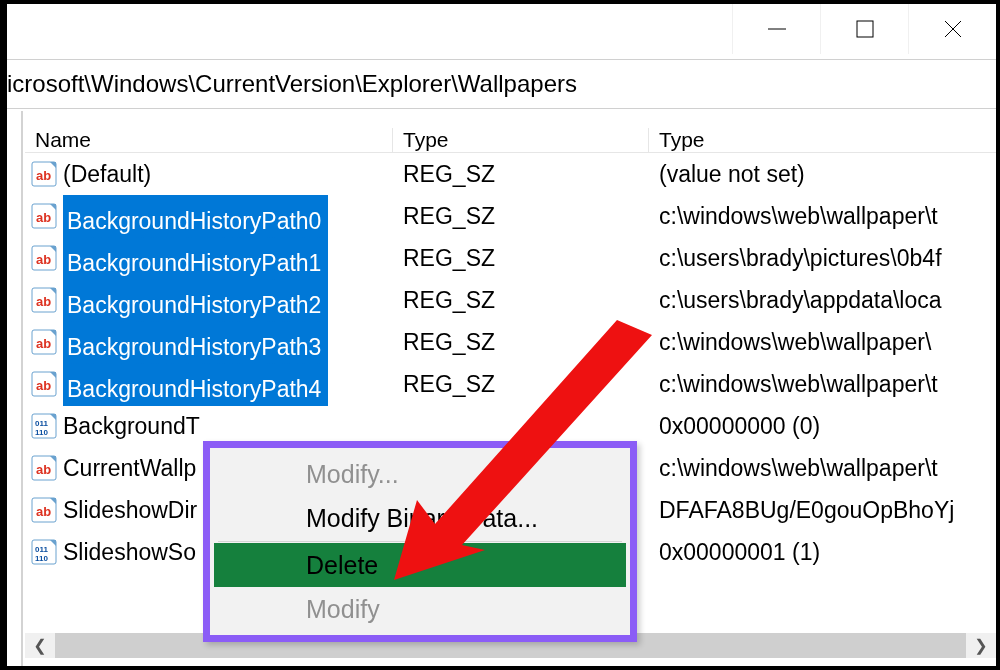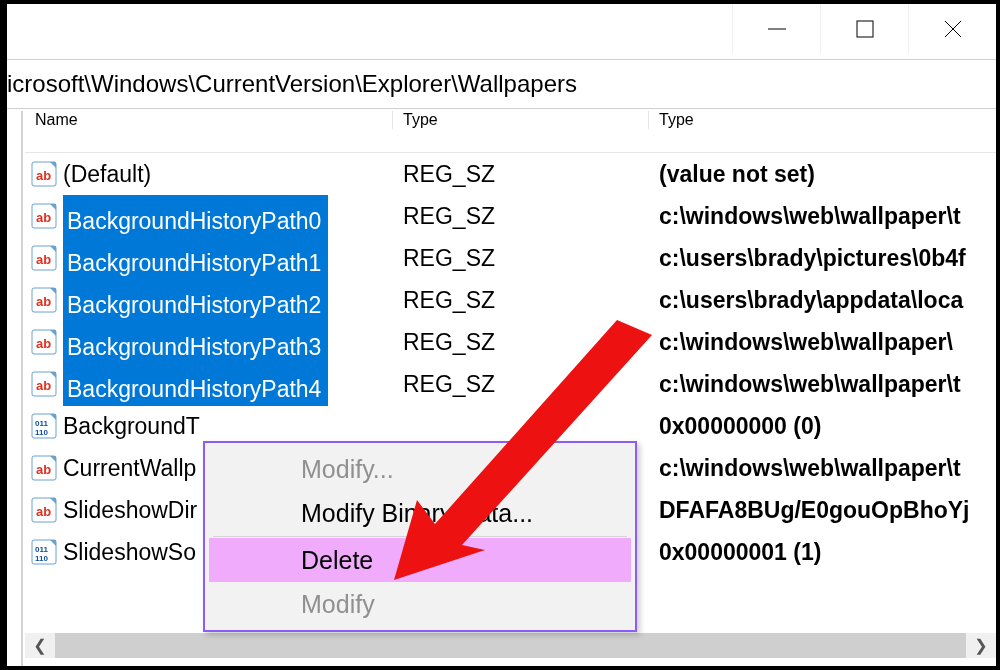--- a/index.html
+++ b/index.html
@@ -20,39 +20,39 @@
 
 .content { position:absolute; top:107px; bottom:0; left:0; right:0; }
 .tree-splitter { position:absolute; left:0; top:0; width:16px; bottom:0; border-right:2px solid #d3d3d3; }
 .list-wrap { position:absolute; left:18px; top:0; right:0; bottom:34px; overflow:hidden; }
 .hscroll { position:absolute; left:18px; right:0; bottom:8px; height:25px; background:#f0f0f0; display:flex; align-items:center; }
 .hscroll .hs-btn { width:30px; height:25px; display:flex; align-items:center; justify-content:center; color:#555; font-size:16px; user-select:none; }
 .hscroll .hs-track { flex:1; height:25px; background:#f0f0f0; position:relative; }
 .hscroll .hs-thumb { position:absolute; left:0; top:0; height:25px; width:100%; background:#cfcfcf; }
 .margin-bot { position:absolute; left:18px; right:0; bottom:0; height:8px; background:#fff; }
 
-.hdr-row { display:flex; height:42px; border-bottom:1px solid #e6e6e6; font-size:16px; color:#000; align-items:flex-start; }
+.hdr-row { display:flex; height:42px; border-bottom:1px solid #e6e6e6; font-size:21px; color:#000; align-items:flex-end; }
 .col-name   { width:368px; padding-left:10px; border-right:1px solid #e6e6e6; }
 .col-type   { width:256px; padding-left:10px; border-right:1px solid #e6e6e6; }
 .col-data   { flex:1;     padding-left:10px; }
 
 .row { display:flex; height:42px; font-size:23px; color:#000; align-items:center; white-space:nowrap; }
 .name-cell { width:368px; display:flex; align-items:center; padding-left:6px; }
 .type-cell { width:256px; padding-left:10px; }
-.data-cell { flex:1; padding-left:10px; overflow:hidden;font-weight:bold; }
+.data-cell { flex:1; padding-left:10px; overflow:hidden; }
 .ico { width:26px; height:26px; margin-right:6px; flex-shrink:0; display:inline-flex; align-items:center; justify-content:center; }
 .sel .label-chip { background:#0078d7; color:#fff; padding:12px 6px 2px 3px; display:inline-block; border:1px dashed #0078d7; }
 
 .ctx-menu {
   position:absolute; left:196px; top:437px; width:434px;
-  background:#f2f2f2; border:2px solid #8b5cf6; box-shadow:3px 3px 6px rgba(0,0,0,.2);
+  background:#f2f2f2; border:7px solid #8b5cf6; box-shadow:3px 3px 6px rgba(0,0,0,.2);
   padding:4px 4px;
 }
 .ctx-item { height:44px; line-height:44px; padding-left:92px; font-size:25px; color:#000; position:relative; }
-.ctx-item.hover { background:#f0abfc; }
+.ctx-item.hover { background:#15803d; }
 .ctx-item.disabled { color:#909090; }
 .ctx-sep { height:1px; background:#d4d4d4; margin:1px 4px; }
 
 
 .arrow { position:absolute; left:380px; top:316px; width:280px; height:260px; pointer-events:none; }
 .arrow svg { width:100%; height:100%; }
 </style>
 </head>
 <body>
 

